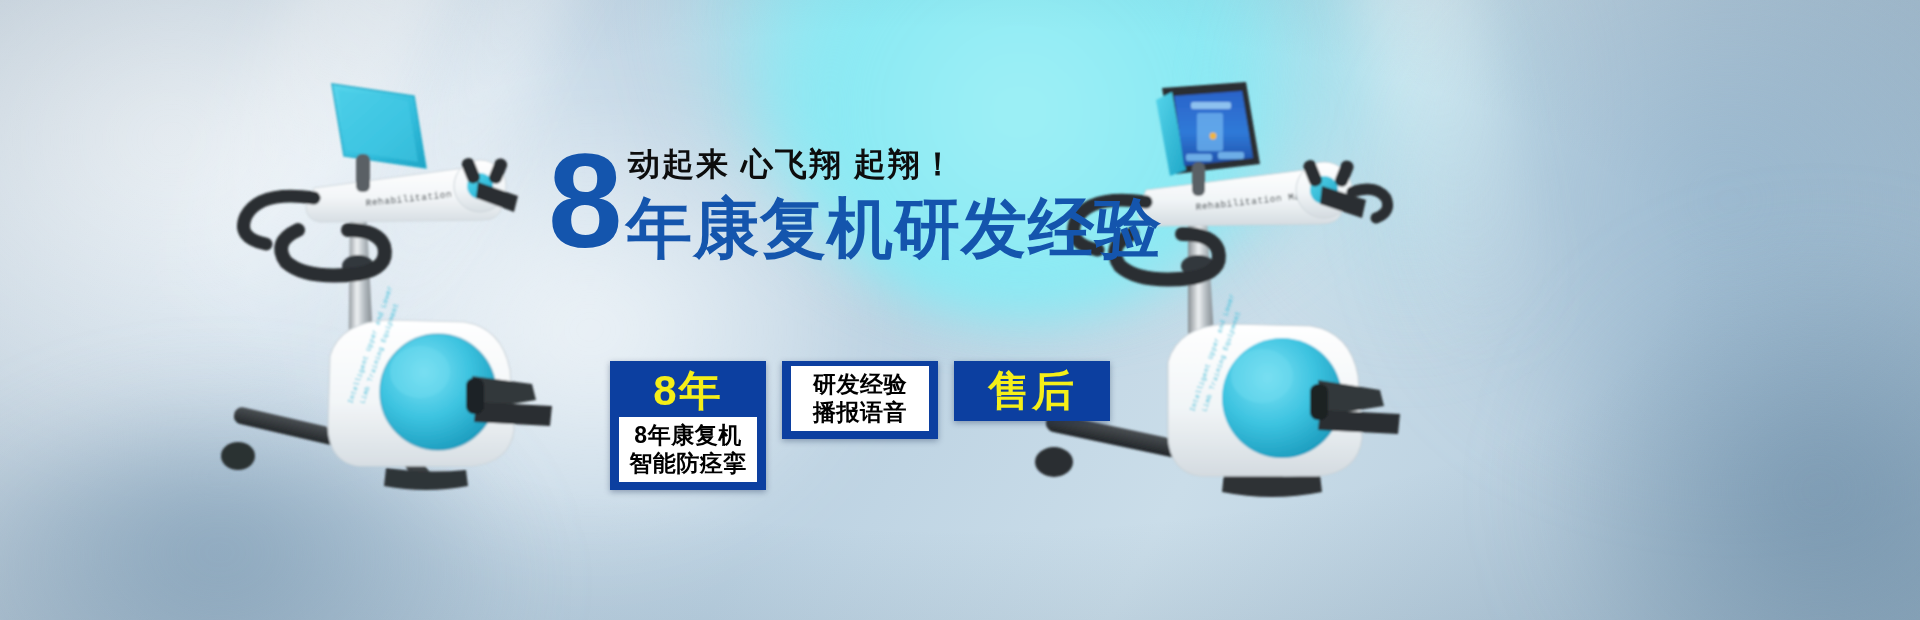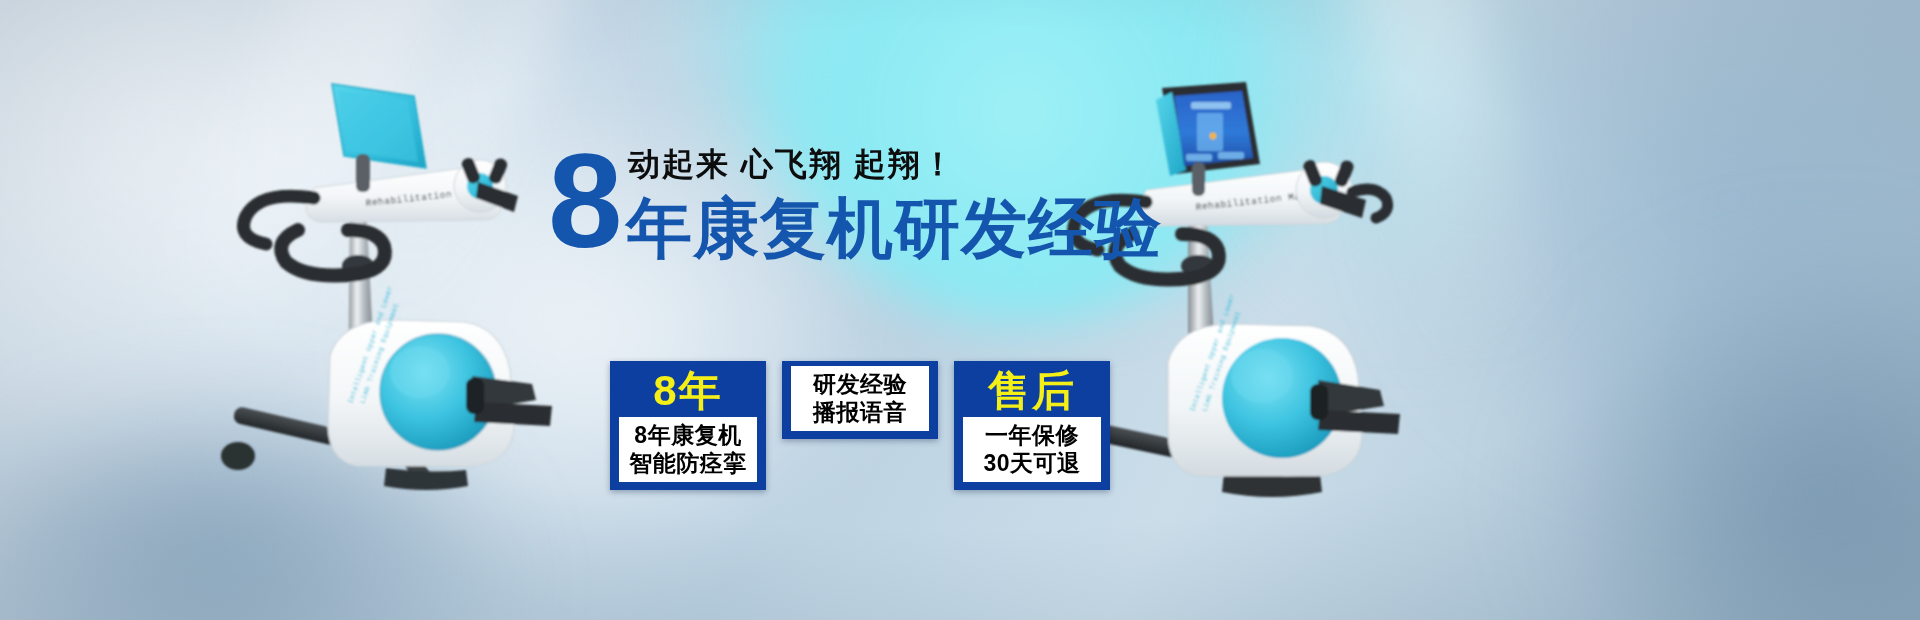--- a/index.html
+++ b/index.html
@@ -334,22 +334,18 @@
 
     <div class="badge">
       <div class="badge-body">
         <p>研发经验</p>
         <p>播报语音</p>
       </div>
     </div>
 
     <div class="badge">
       <div class="badge-title">售后</div>
-      <div class="badge-body">
-        <p>一年保修</p>
-        <p>30天可退</p>
-      </div>
     </div>
 
 
   </div>
 
 </div>
 
 </body></html>

